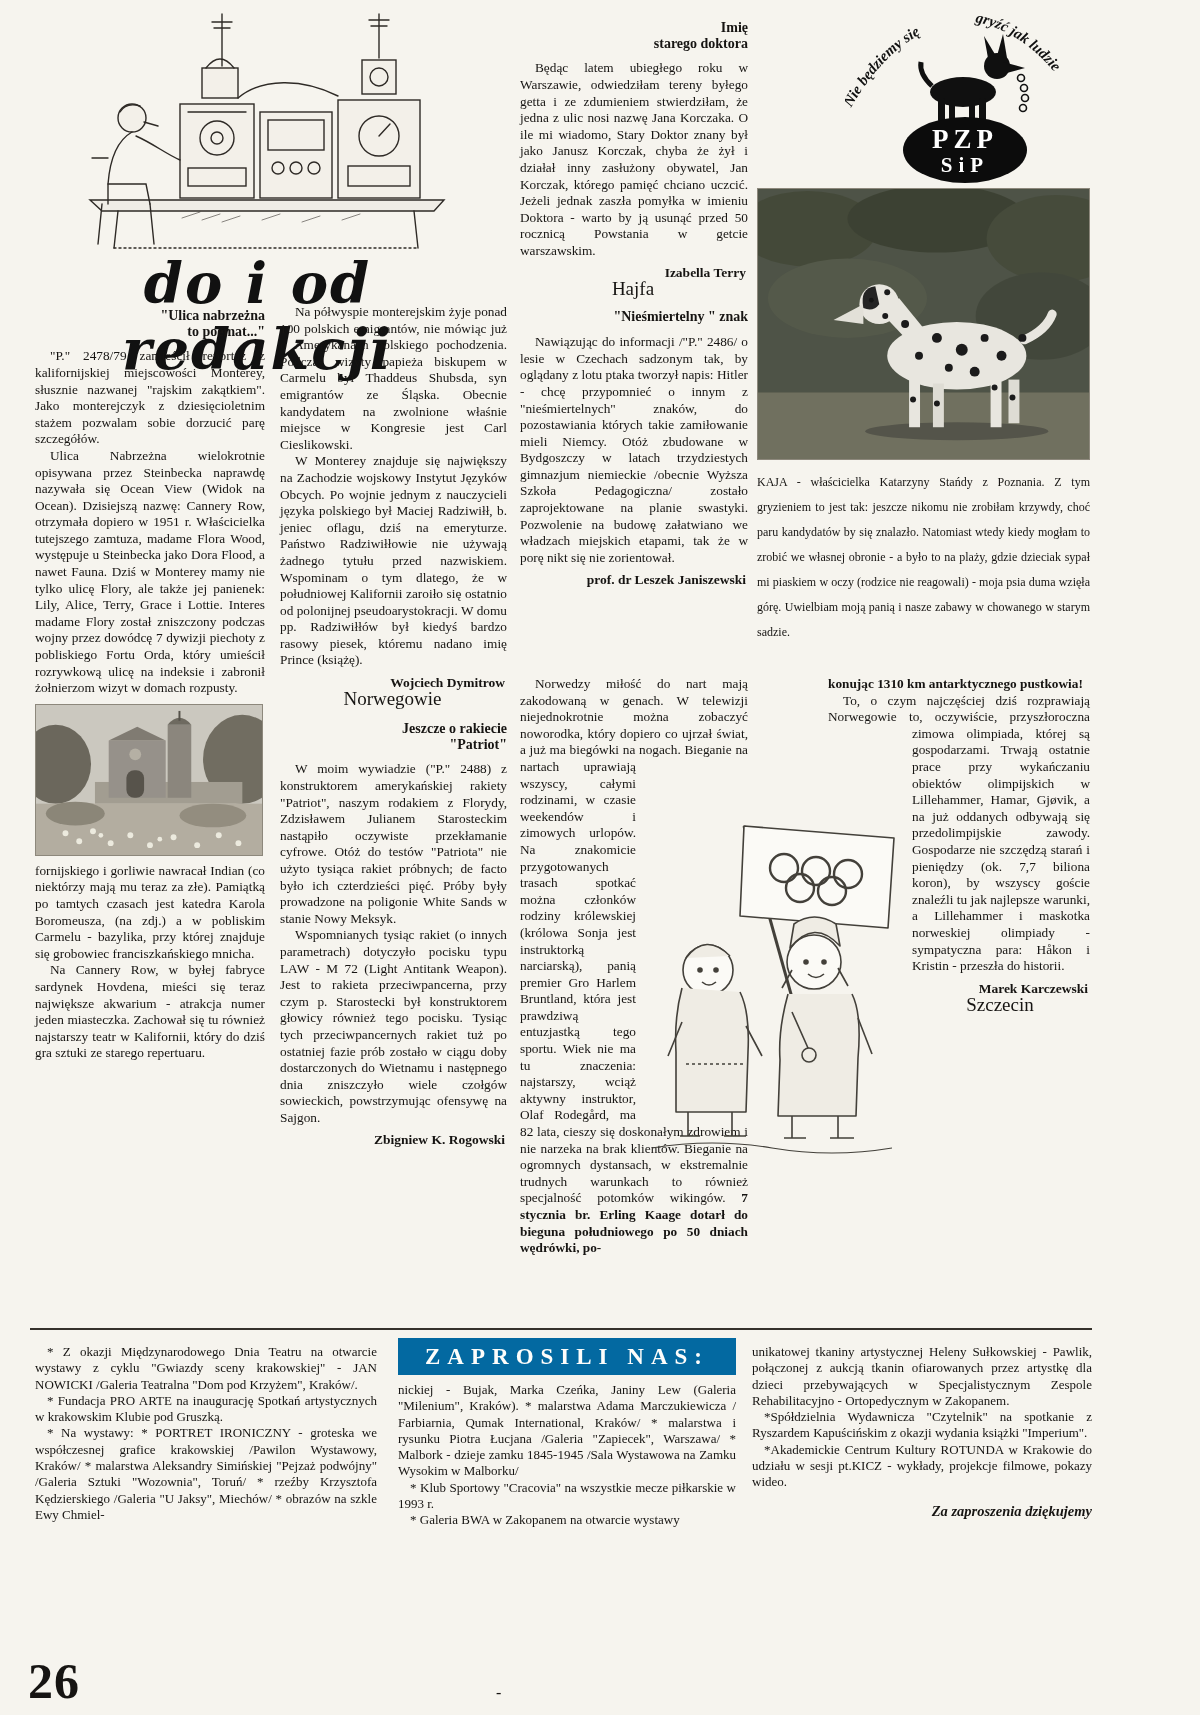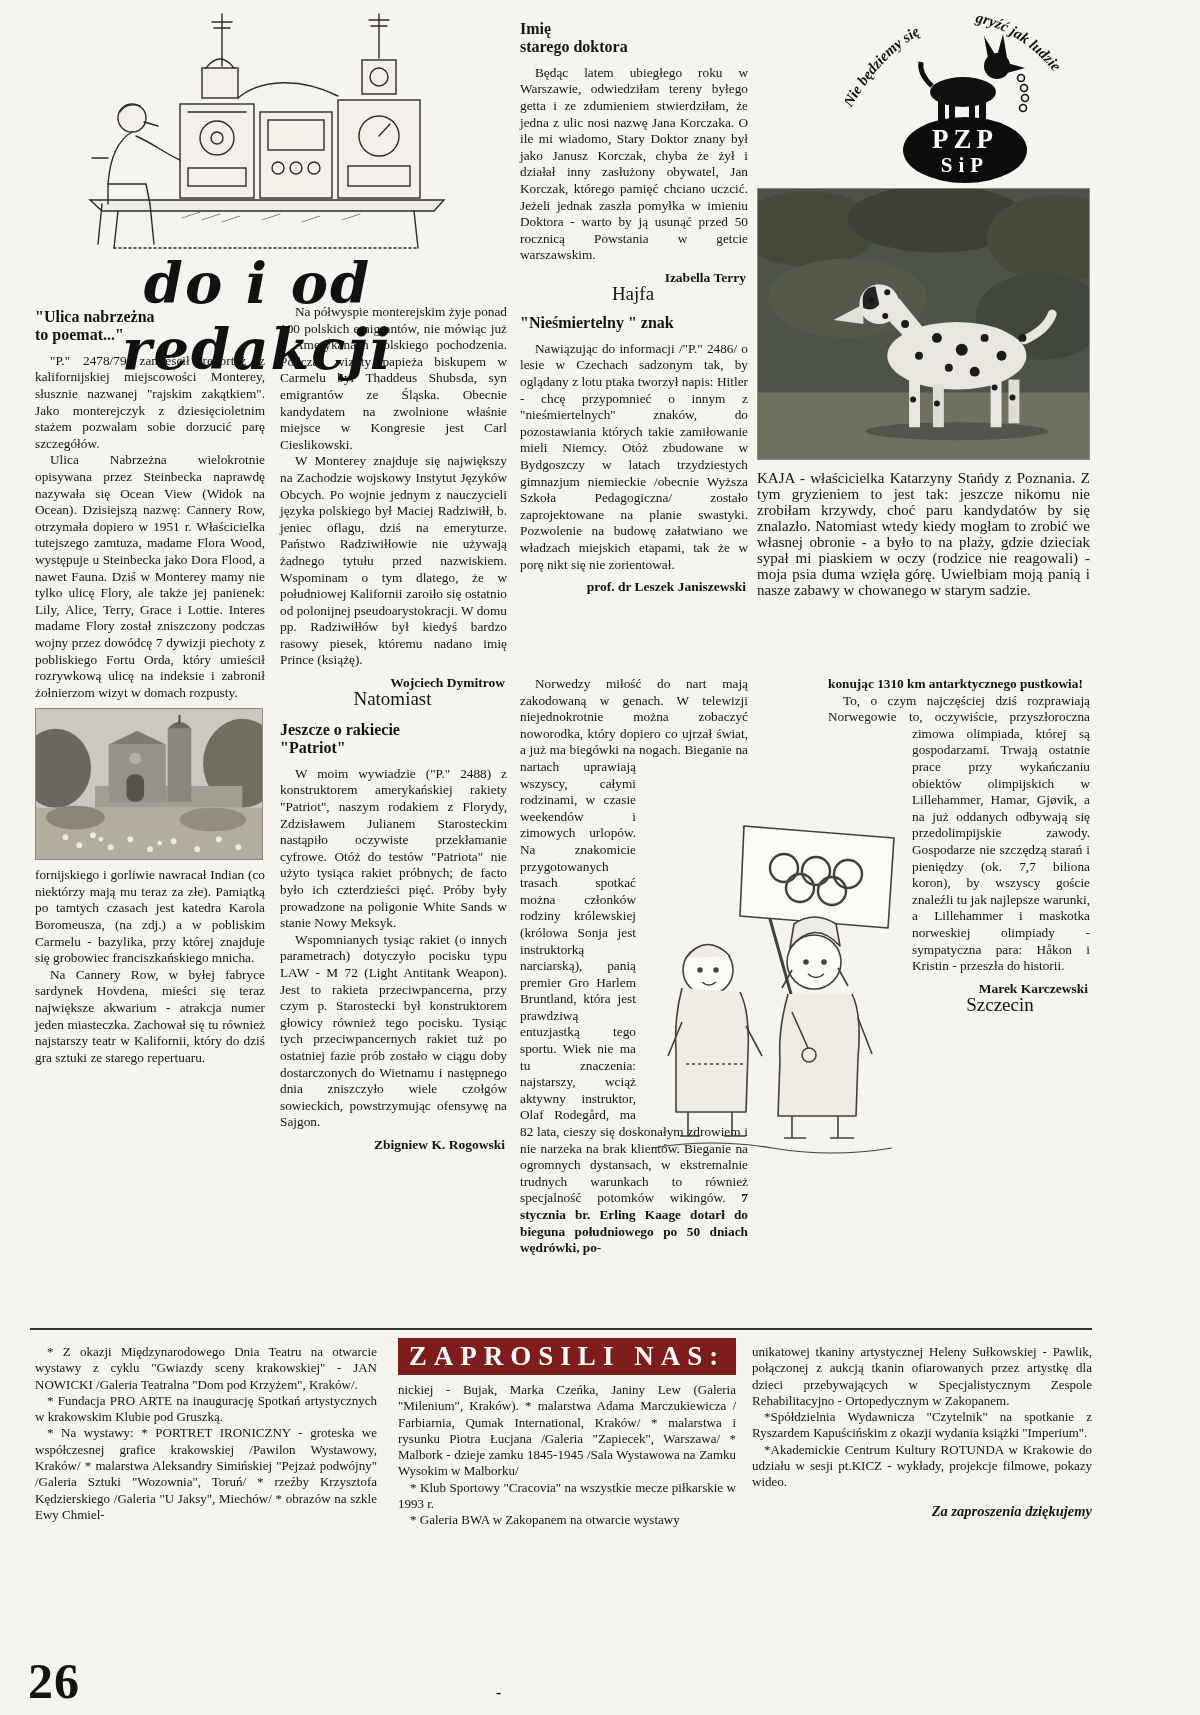--- a/index.html
+++ b/index.html
@@ -5,27 +5,27 @@
   * { margin:0; padding:0; box-sizing:border-box; }
   html,body { background:#e8e6e0; }
   #page {
     position:relative; width:1200px; height:1715px; margin:0 auto;
     background:#f6f4ee; color:#161412; overflow:hidden;
     font-family:"Liberation Serif", serif;
   }
   .abs { position:absolute; }
   .body { font-size:13.3px; line-height:16.6px; text-align:justify; text-indent:15px; }
   .body.noind { text-indent:0; }
-  .art-title { font-size:16px; font-weight:bold; text-align:left; line-height:1.12; margin:4px 0 9px 0; }
+  .art-title { font-size:14px; font-weight:bold; text-align:right; line-height:1.12; margin:4px 0 9px 0; }
   .art-title .tl { display:block; }
   .sig { margin:6px 2px 10px 0; }
   .sig-name { font-weight:bold; text-align:right; font-size:13.5px; line-height:16px; }
   .sig-place { text-align:center; font-size:19px; line-height:16px; }
   .photo { display:block; border:1px solid #8d887c; }
-  .caption { font-size:15px; line-height:16px; text-align:justify; }
+  .caption { font-size:12px; line-height:25px; text-align:justify; }
   #script-title {
     left:40px; top:250px; width:435px; text-align:center;
     font-family:"DejaVu Serif", serif; font-style:italic; font-weight:bold;
     font-size:56px; letter-spacing:2px; color:#111;
   }
   #col1 { left:35px;  top:304px; width:230px; }
   #col2 { left:280px; top:304px; width:227px; }
   #col3 { left:520px; top:16px;  width:228px; }
   #dog-logo { left:845px; top:4px; width:240px; height:182px; }
   #dalmatian-photo { left:757px; top:188px; width:333px; height:272px; }
@@ -37,22 +37,22 @@
   .spacer-right { float:right; width:112px; height:352px; }
   .spacer-left  { float:left;  width:84px;  height:350px; }
   #children-illustration { position:absolute; left:122px; top:136px; width:268px; height:342px; }
   #bottom-rule { left:30px; top:1328px; width:1062px; height:2px; background:#35312b; }
   .bot { font-size:13px; line-height:16.3px; text-align:justify; text-indent:12px; }
   .bot.cont { text-indent:0; }
   #bot-left  { left:35px;  top:1344px; width:342px; }
   #bot-mid   { left:398px; top:1338px; width:338px; }
   #bot-right { left:752px; top:1344px; width:340px; }
   #zaprosili-banner {
-    height:37px; background:#7f1d1d; color:#fdfdfb; display:flex; align-items:center; justify-content:center;
-    font-size:27px; font-weight:bold; letter-spacing:7px; margin-bottom:7px;
+    height:37px; background:#0369a1; color:#fdfdfb; display:flex; align-items:center; justify-content:center;
+    font-size:23px; font-weight:bold; letter-spacing:7px; margin-bottom:7px;
   }
   #thanks-note { text-align:right; font-style:italic; font-weight:bold; font-size:14.5px; margin-top:12px; }
   #page-number { left:28px; top:1652px; font-size:50px; font-weight:bold; letter-spacing:1px; }
   #center-mark { left:496px; top:1684px; font-size:16px; }
   svg text { font-family:"Liberation Serif", serif; }
 </style>
 </head>
 <body>
 
 <div id="page">
@@ -145,21 +145,21 @@
     </div>
     <p class="body noind">fornijskiego i gorliwie nawracał Indian (co niektórzy mają mu teraz za złe). Pamiątką po tamtych czasach jest katedra Karola Boromeusza, (na zdj.) a w pobliskim Carmelu - bazylika, przy której znajduje się grobowiec franciszkańskiego mnicha.</p>
     <p class="body">Na Cannery Row, w byłej fabryce sardynek Hovdena, mieści się teraz największe akwarium - atrakcja numer jeden miasteczka. Zachował się tu również najstarszy teatr w Kalifornii, który do dziś gra sztuki ze starego repertuaru.</p>
   </div>
 
   <div class="abs" id="col2">
     <p class="body">Na półwyspie monterejskim żyje ponad 100 polskich emigrantów, nie mówiąc już o Amerykanach polskiego pochodzenia. Podczas wizyty papieża biskupem w Carmelu był Thaddeus Shubsda, syn emigrantów ze Śląska. Obecnie kandydatem na zwolnione właśnie miejsce w Kongresie jest Carl Cieslikowski.</p>
     <p class="body">W Monterey znajduje się największy na Zachodzie wojskowy Instytut Języków Obcych. Po wojnie jednym z nauczycieli języka polskiego był Maciej Radziwiłł, b. jeniec oflagu, dziś na emeryturze. Państwo Radziwiłłowie nie używają żadnego tytułu przed nazwiskiem. Wspominam o tym dlatego, że w południowej Kalifornii zaroiło się ostatnio od polonijnej pseudoarystokracji. W domu pp. Radziwiłłów był kiedyś bardzo rasowy piesek, któremu nadano imię Prince (książę).</p>
     <div class="sig">
       <div class="sig-name">Wojciech Dymitrow</div>
-      <div class="sig-place">Natomiast</div>
+      <div class="sig-place">Norwegowie</div>
     </div>
     <h2 class="art-title" style="margin-top:14px;">
       <span class="tl">Jeszcze o rakiecie</span>
       <span class="tl">"Patriot"</span>
     </h2>
     <p class="body">W moim wywiadzie ("P." 2488) z konstruktorem amerykańskiej rakiety "Patriot", naszym rodakiem z Florydy, Zdzisławem Julianem Starosteckim nastąpiło oczywiste przekłamanie cyfrowe. Otóż do testów "Patriota" nie użyto tysiąca rakiet próbnych; de facto było ich czterdzieści pięć. Próby były prowadzone na poligonie White Sands w stanie Nowy Meksyk.</p>
     <p class="body">Wspomnianych tysiąc rakiet (o innych parametrach) dotyczyło pocisku typu LAW - M 72 (Light Antitank Weapon). Jest to rakieta przeciwpancerna, przy czym p. Starostecki był konstruktorem głowicy również tego pocisku. Tysiąc tych przeciwpancernych rakiet tuż po ostatniej fazie prób zostało w ciągu doby dostarczonych do Wietnamu i następnego dnia zniszczyło wiele czołgów sowieckich, powstrzymując ofensywę na Sajgon.</p>
     <div class="sig">
       <div class="sig-name">Zbigniew K. Rogowski</div>
     </div>

